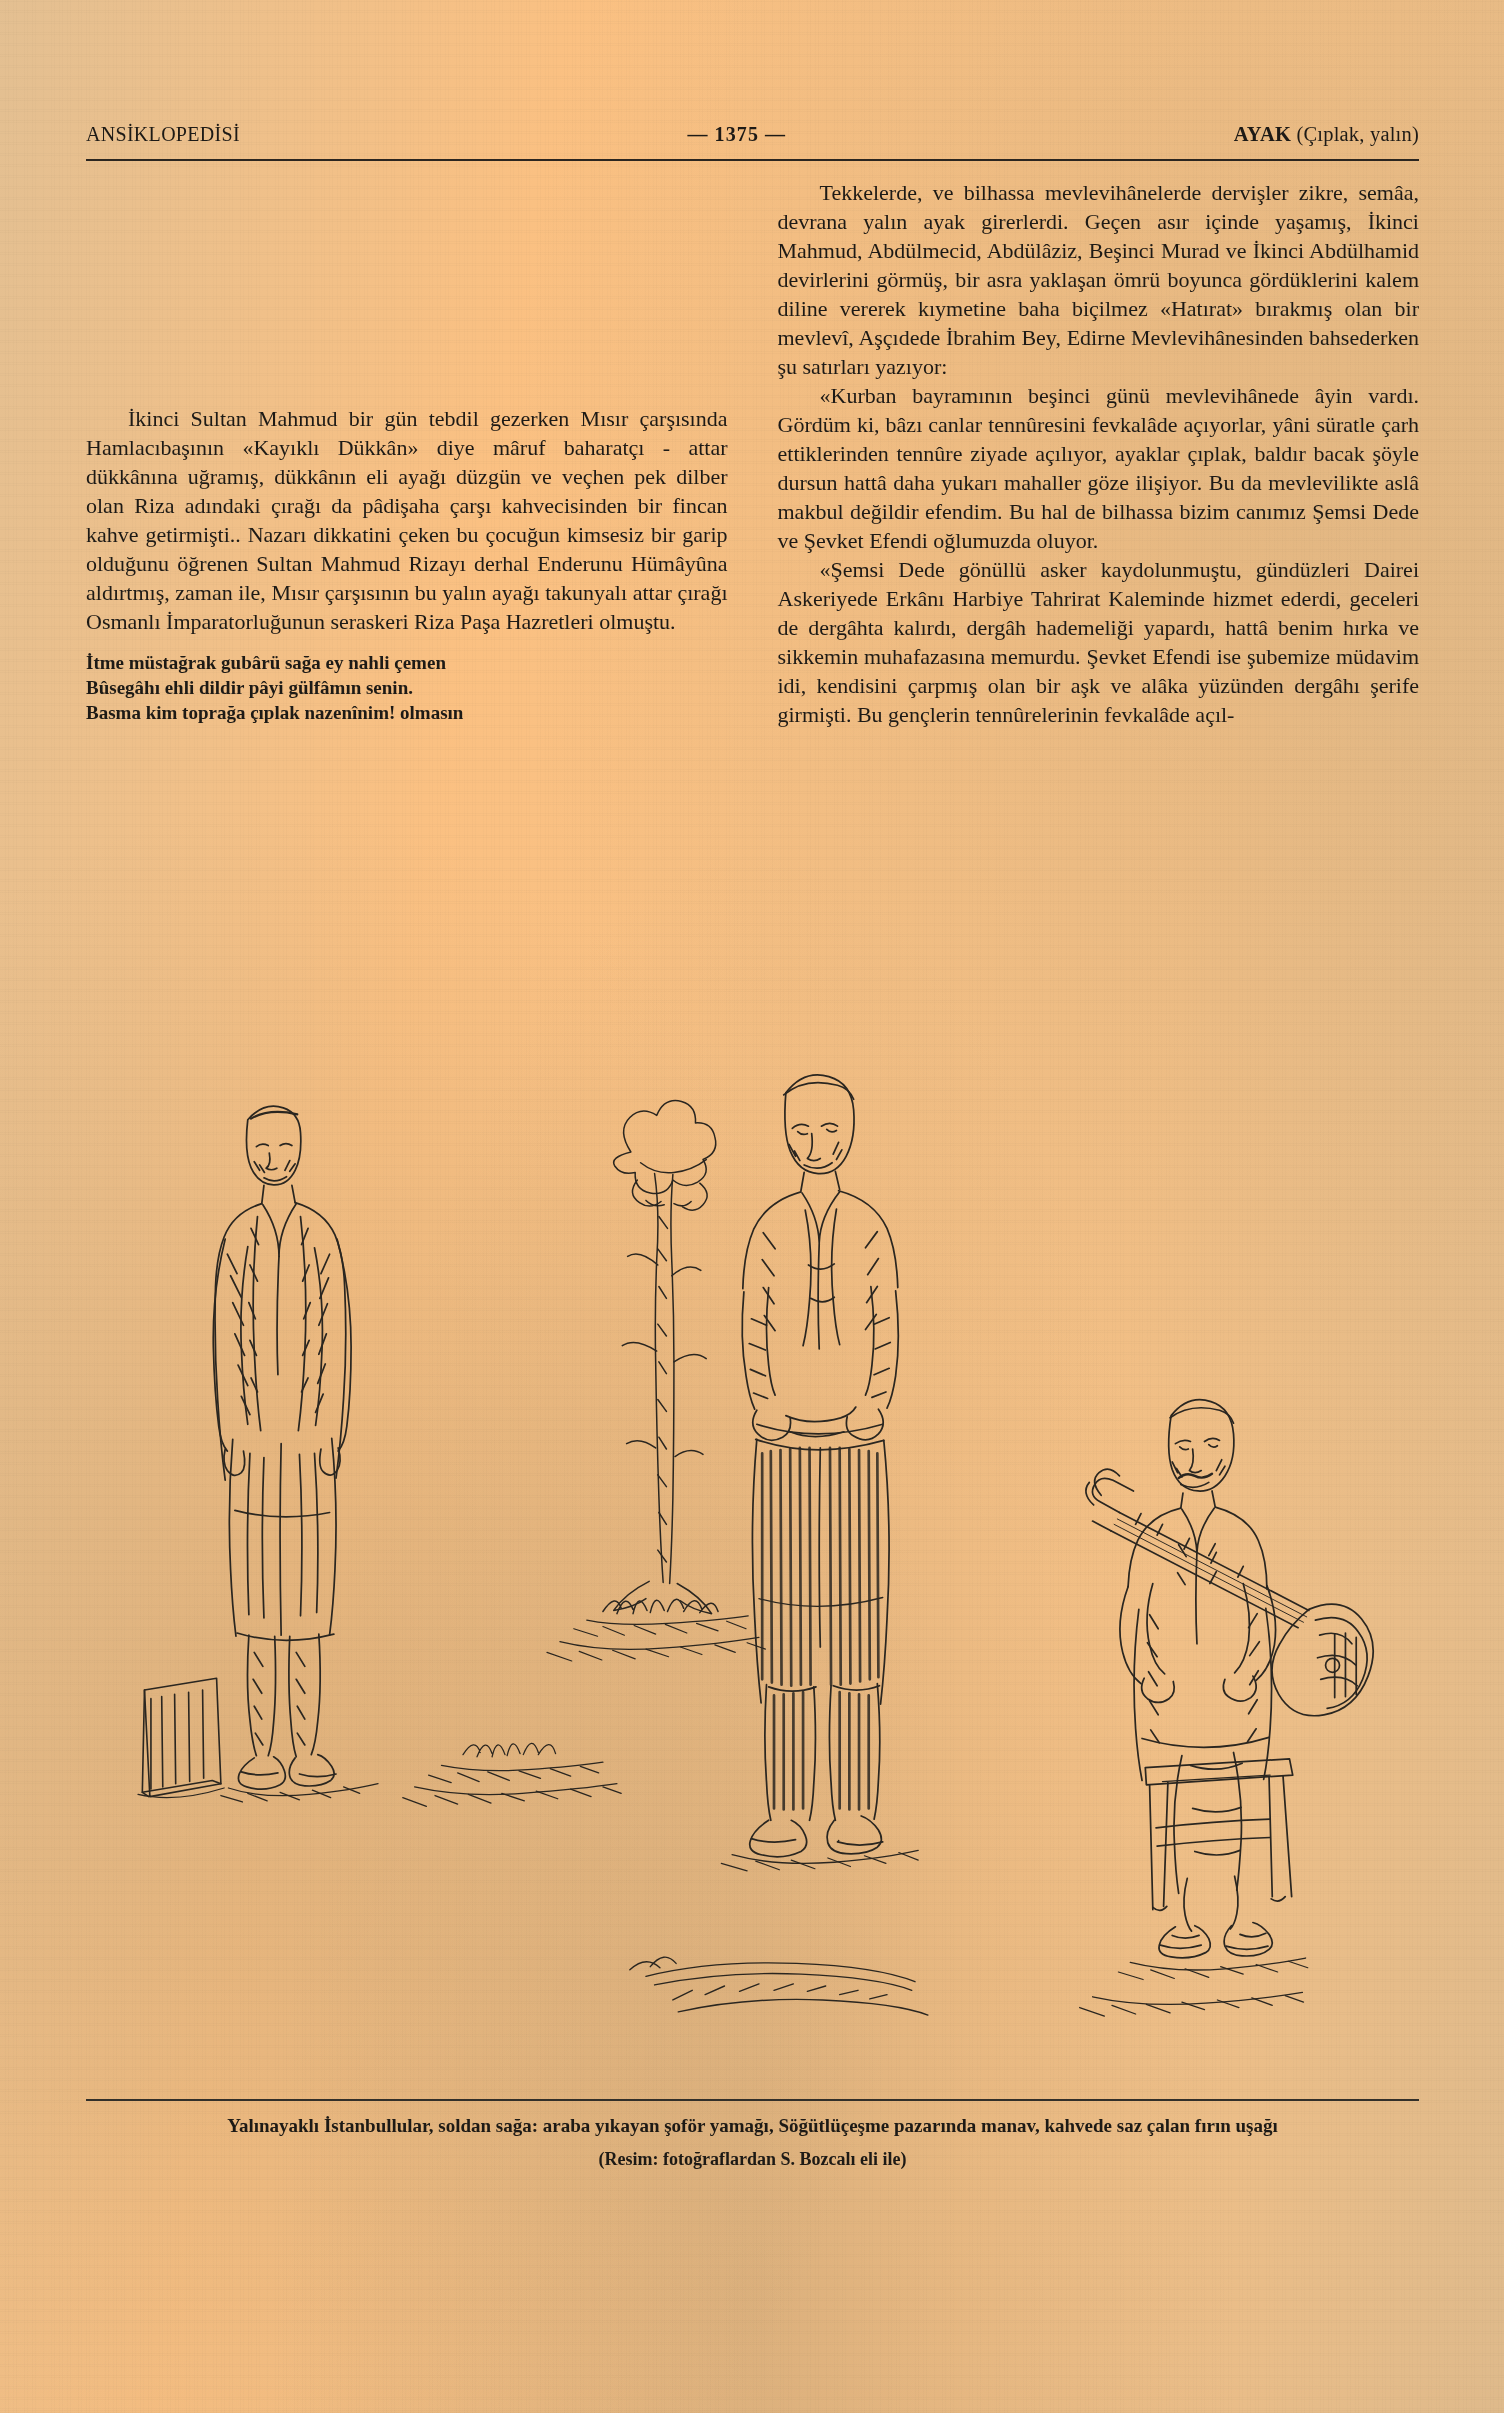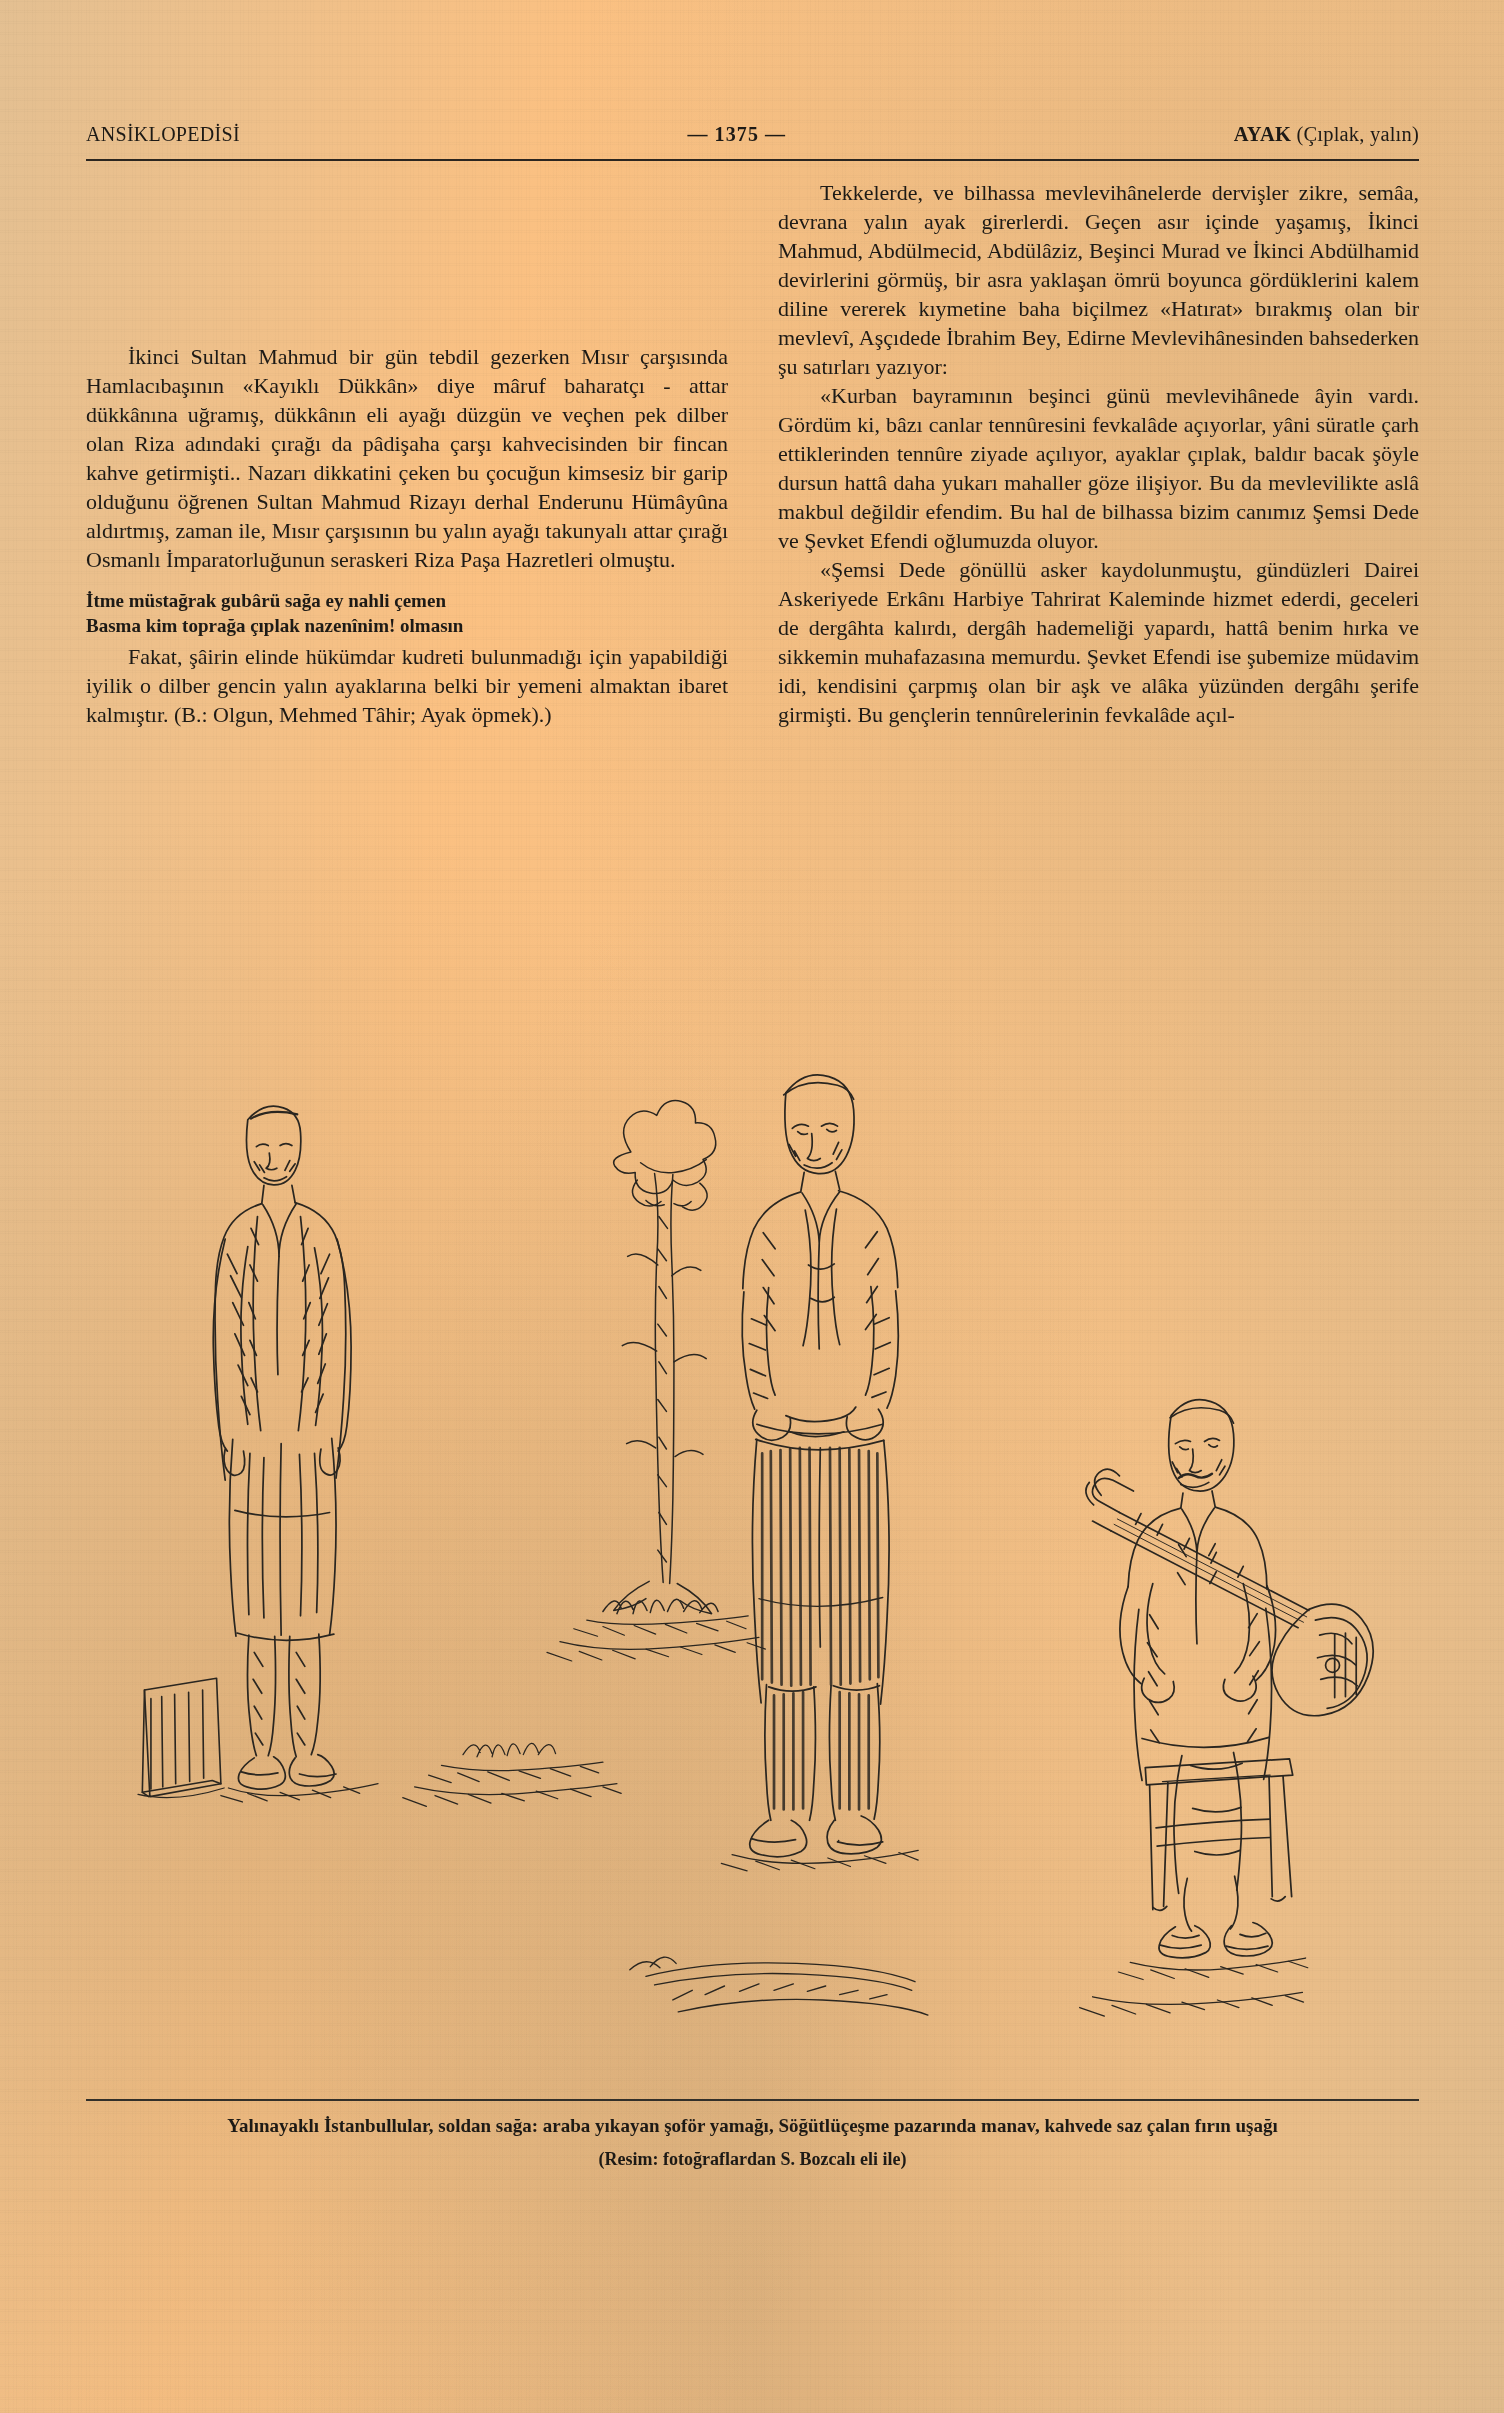--- a/index.html
+++ b/index.html
@@ -175,26 +175,24 @@
     </div>
     <div class="rule"></div>
 
     <div class="cols">
 
       <div class="col">
         <p class="body">İkinci Sultan Mahmud bir gün tebdil gezerken Mısır çarşısında Hamlacıbaşının «Kayıklı Dükkân» diye mâruf baharatçı - attar dükkânına uğramış, dükkânın eli ayağı düzgün ve veçhen pek dilber olan Riza adındaki çırağı da pâdişaha çarşı kahvecisinden bir fincan kahve getirmişti.. Nazarı dikkatini çeken bu çocuğun kimsesiz bir garip olduğunu öğrenen Sultan Mahmud Rizayı derhal Enderunu Hümâyûna aldırtmış, zaman ile, Mısır çarşısının bu yalın ayağı takunyalı attar çırağı Osmanlı İmparatorluğunun seraskeri Riza Paşa Hazretleri olmuştu.</p>
 
         <div class="verse">
           <div>İtme müstağrak gubârü sağa ey nahli çemen</div>
+          <div>Bûsegâhı ehli dildir pâyi gülfâmın senin.</div>
           <div>Basma kim toprağa çıplak nazenînim! olmasın</div>
         </div>
 
-        <div class="leftcol-lower">
-          <p class="body narrow" style="width:642px;">Fakat, şâirin elinde hükümdar kudreti bulunmadığı için yapabildiği iyilik o dilber gencin yalın ayaklarına belki bir yemeni almaktan ibaret kalmıştır. (B.: Olgun, Mehmed Tâhir; Ayak öpmek).)</p>
-        </div>
       </div>
 
       <div class="col">
         <p class="body">Tekkelerde, ve bilhassa mevlevihâneler­de dervişler zikre, semâa, devrana yalın ayak girerlerdi. Geçen asır içinde yaşamış, İkinci Mahmud, Abdülmecid, Abdülâziz, Beşinci Murad ve İkinci Abdülhamid devirlerini görmüş, bir asra yaklaşan ömrü boyunca gördüklerini kalem diline vererek kıymetine baha biçilmez «Hatırat» bırakmış olan bir mevlevî, Aşçıdede İbrahim Bey, Edirne Mevlevihânesinden bahsederken şu satırları yazıyor:</p>
         <p class="body">«Kurban bayramının beşinci günü mevlevihânede âyin vardı. Gördüm ki, bâzı canlar tennûresini fevkalâde açıyorlar, yâni süratle çarh ettiklerinden tennûre ziyade açılıyor, ayaklar çıplak, baldır bacak şöyle dursun hattâ daha yukarı mahaller göze ilişiyor. Bu da mevlevilikte aslâ makbul değildir efendim. Bu hal de bilhassa bizim canımız Şemsi Dede ve Şevket Efendi oğlumuzda oluyor.</p>
         <p class="body">«Şemsi Dede gönüllü asker kaydolunmuştu, gündüzleri Dairei Askeriyede Erkânı Harbiye Tahrirat Kaleminde hizmet ederdi, geceleri de dergâhta kalırdı, dergâh hademeliği yapardı, hattâ benim hırka ve sikkemin muhafazasına memurdu. Şevket Efendi ise şubemize müdavim idi, kendisini çarpmış olan bir aşk ve alâka yüzünden dergâhı şerife girmişti. Bu gençlerin tennûrelerinin fevkalâde açıl-</p>
       </div>
 
     </div>
 

